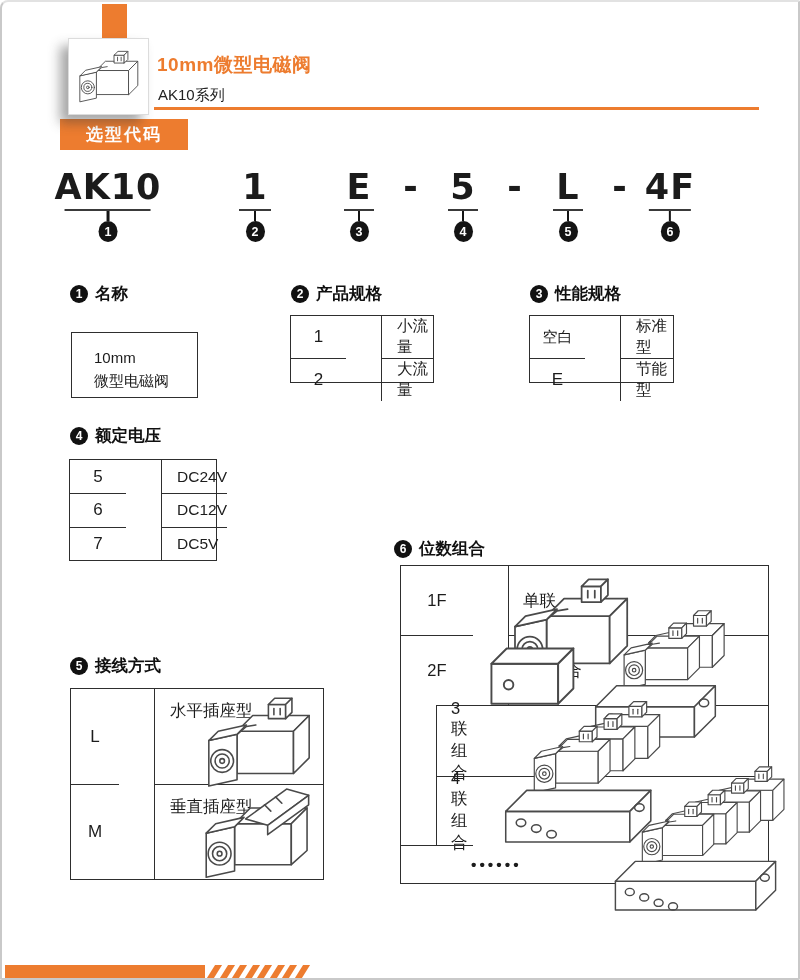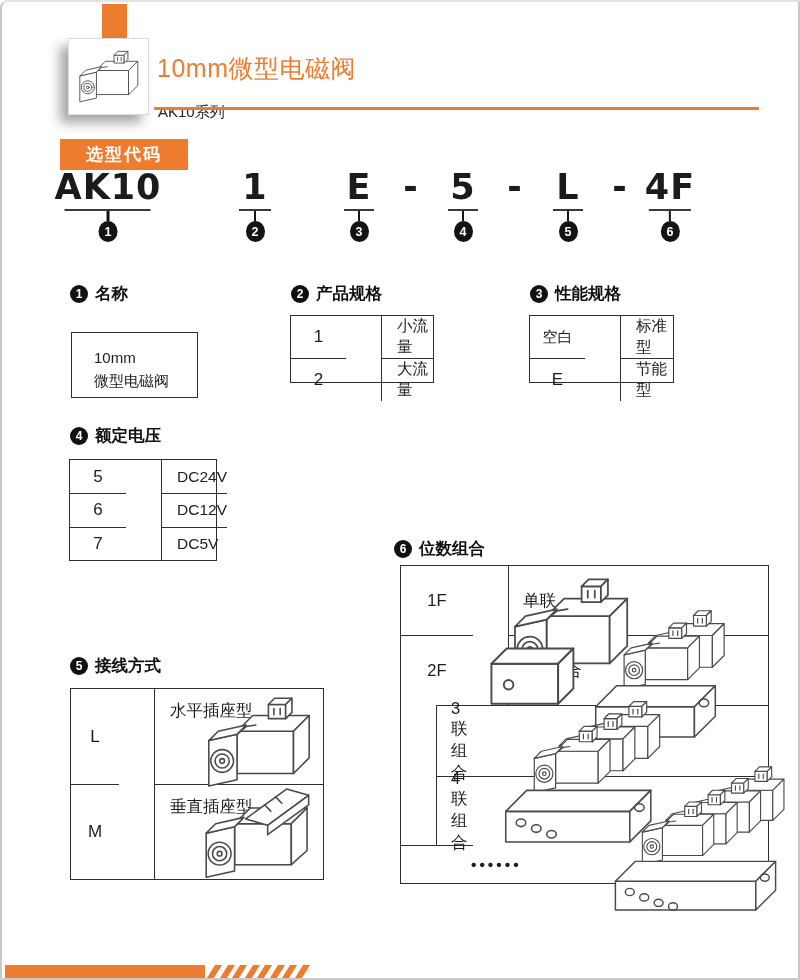--- a/index.html
+++ b/index.html
@@ -10,27 +10,27 @@
     overflow:hidden;
     font-family:"Liberation Sans","DejaVu Sans",sans-serif; color:#1c1c1c;
   }
   
   .top-tab { position:absolute; left:100px; top:2px; width:25px; height:36px; background:var(--acc); }
   .thumb {
     position:absolute; left:66px; top:36px; width:81px; height:77px; background:#fff;
     border:1px solid #dcdcdc; box-shadow:-8px 8px 11px rgba(60,60,60,.45);
     display:flex; align-items:center; justify-content:center; z-index:5;
   }
-  .title { position:absolute; left:155px; top:50px; font-size:25px; font-weight:normal; color:var(--acc); letter-spacing:.5px; }
-  .series { position:absolute; left:156px; top:101px; font-size:15px; color:#222; }
+  .title { position:absolute; left:155px; top:50px; font-size:19px; font-weight:bold; color:var(--acc); letter-spacing:.5px; }
+  .series { position:absolute; left:156px; top:84px; font-size:15px; color:#222; }
   .hrule { position:absolute; left:152px; top:105px; width:605px; height:3px; background:var(--acc); }
   .badge {
     position:absolute; left:58px; top:117px; width:128px; height:31px; background:var(--acc);
     color:#fff; font-size:17px; font-weight:bold; letter-spacing:2px;
-    display:flex; align-items:center; justify-content:center;margin-top:20px;
+    display:flex; align-items:center; justify-content:center;
   }
   
   .seg { position:absolute; top:168px; transform:translateX(-50%); display:flex; flex-direction:column; align-items:center; }
   .seg-text { font-family:"DejaVu Sans","Liberation Sans",sans-serif; font-size:35px; font-weight:bold; line-height:1; color:#1b1b1b; letter-spacing:1px; }
   .seg-ul { height:2.4px; background:#3a3a3a; margin-top:4px; }
   .seg-stem { width:2.2px; height:10px; background:#141414; }
   .seg-circ { width:19px; height:21px; border-radius:50%; background:#141414; color:#fff;
     font-size:12.5px; font-weight:bold; display:flex; align-items:center; justify-content:center; }
   
   .sec-h { position:absolute; display:flex; align-items:center; gap:7px; font-size:16.5px; font-weight:bold; color:#101010; }

